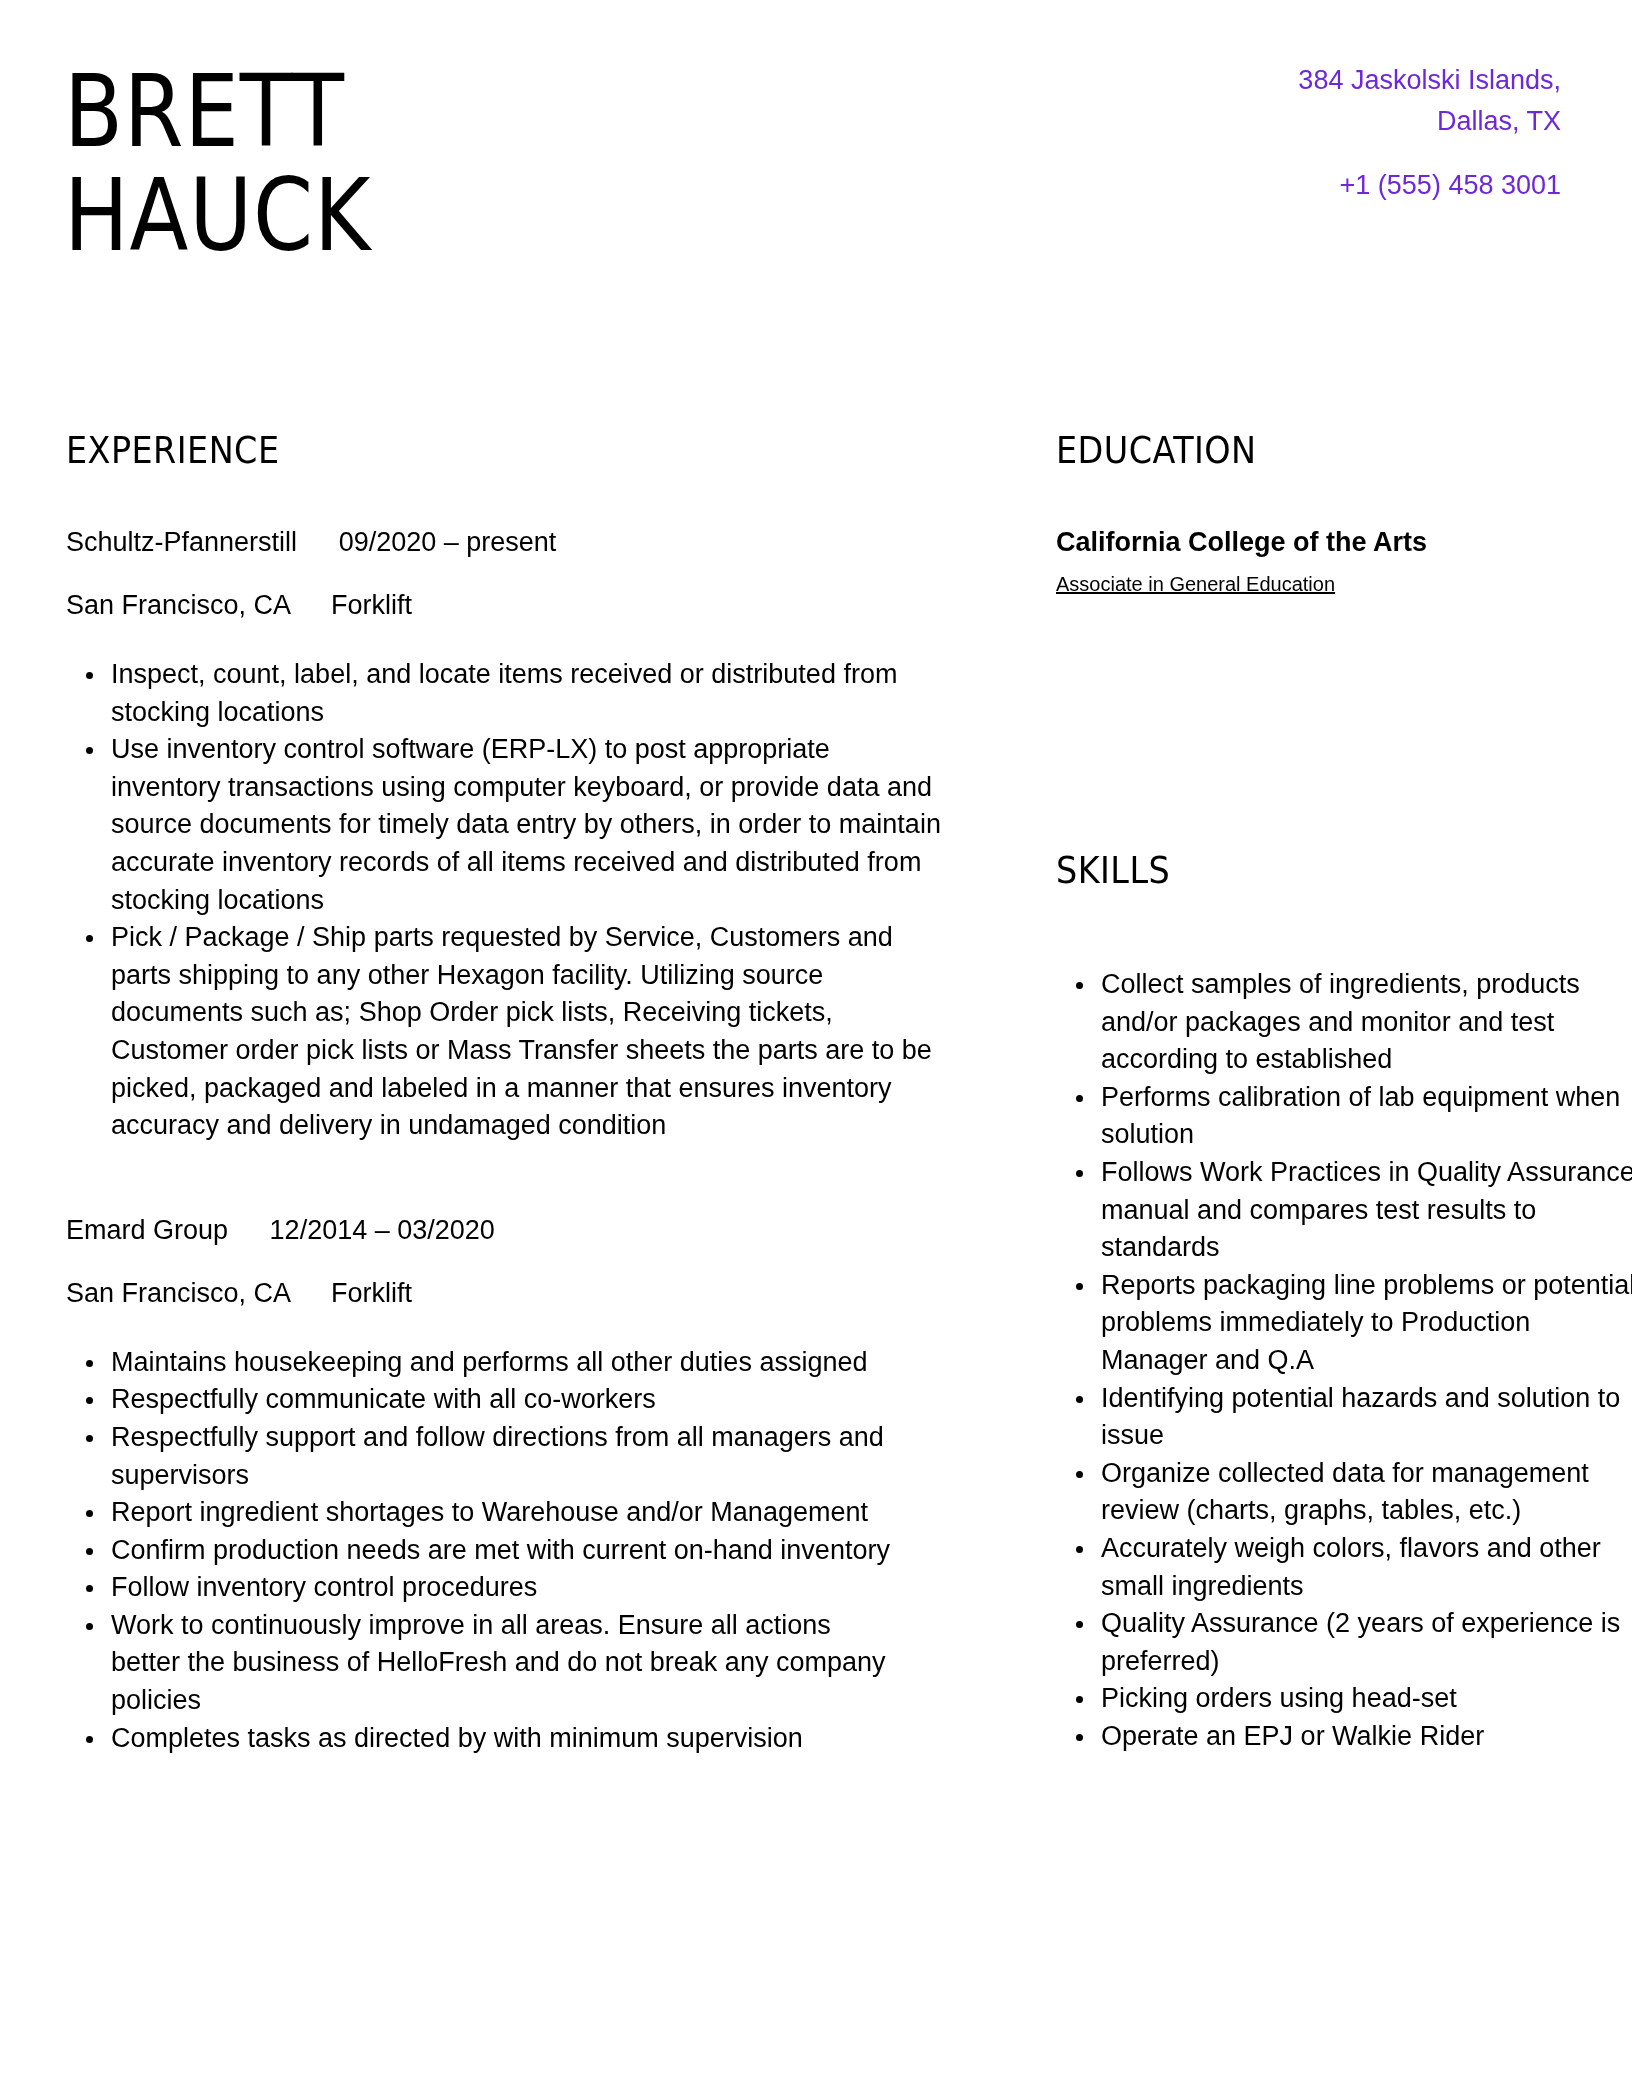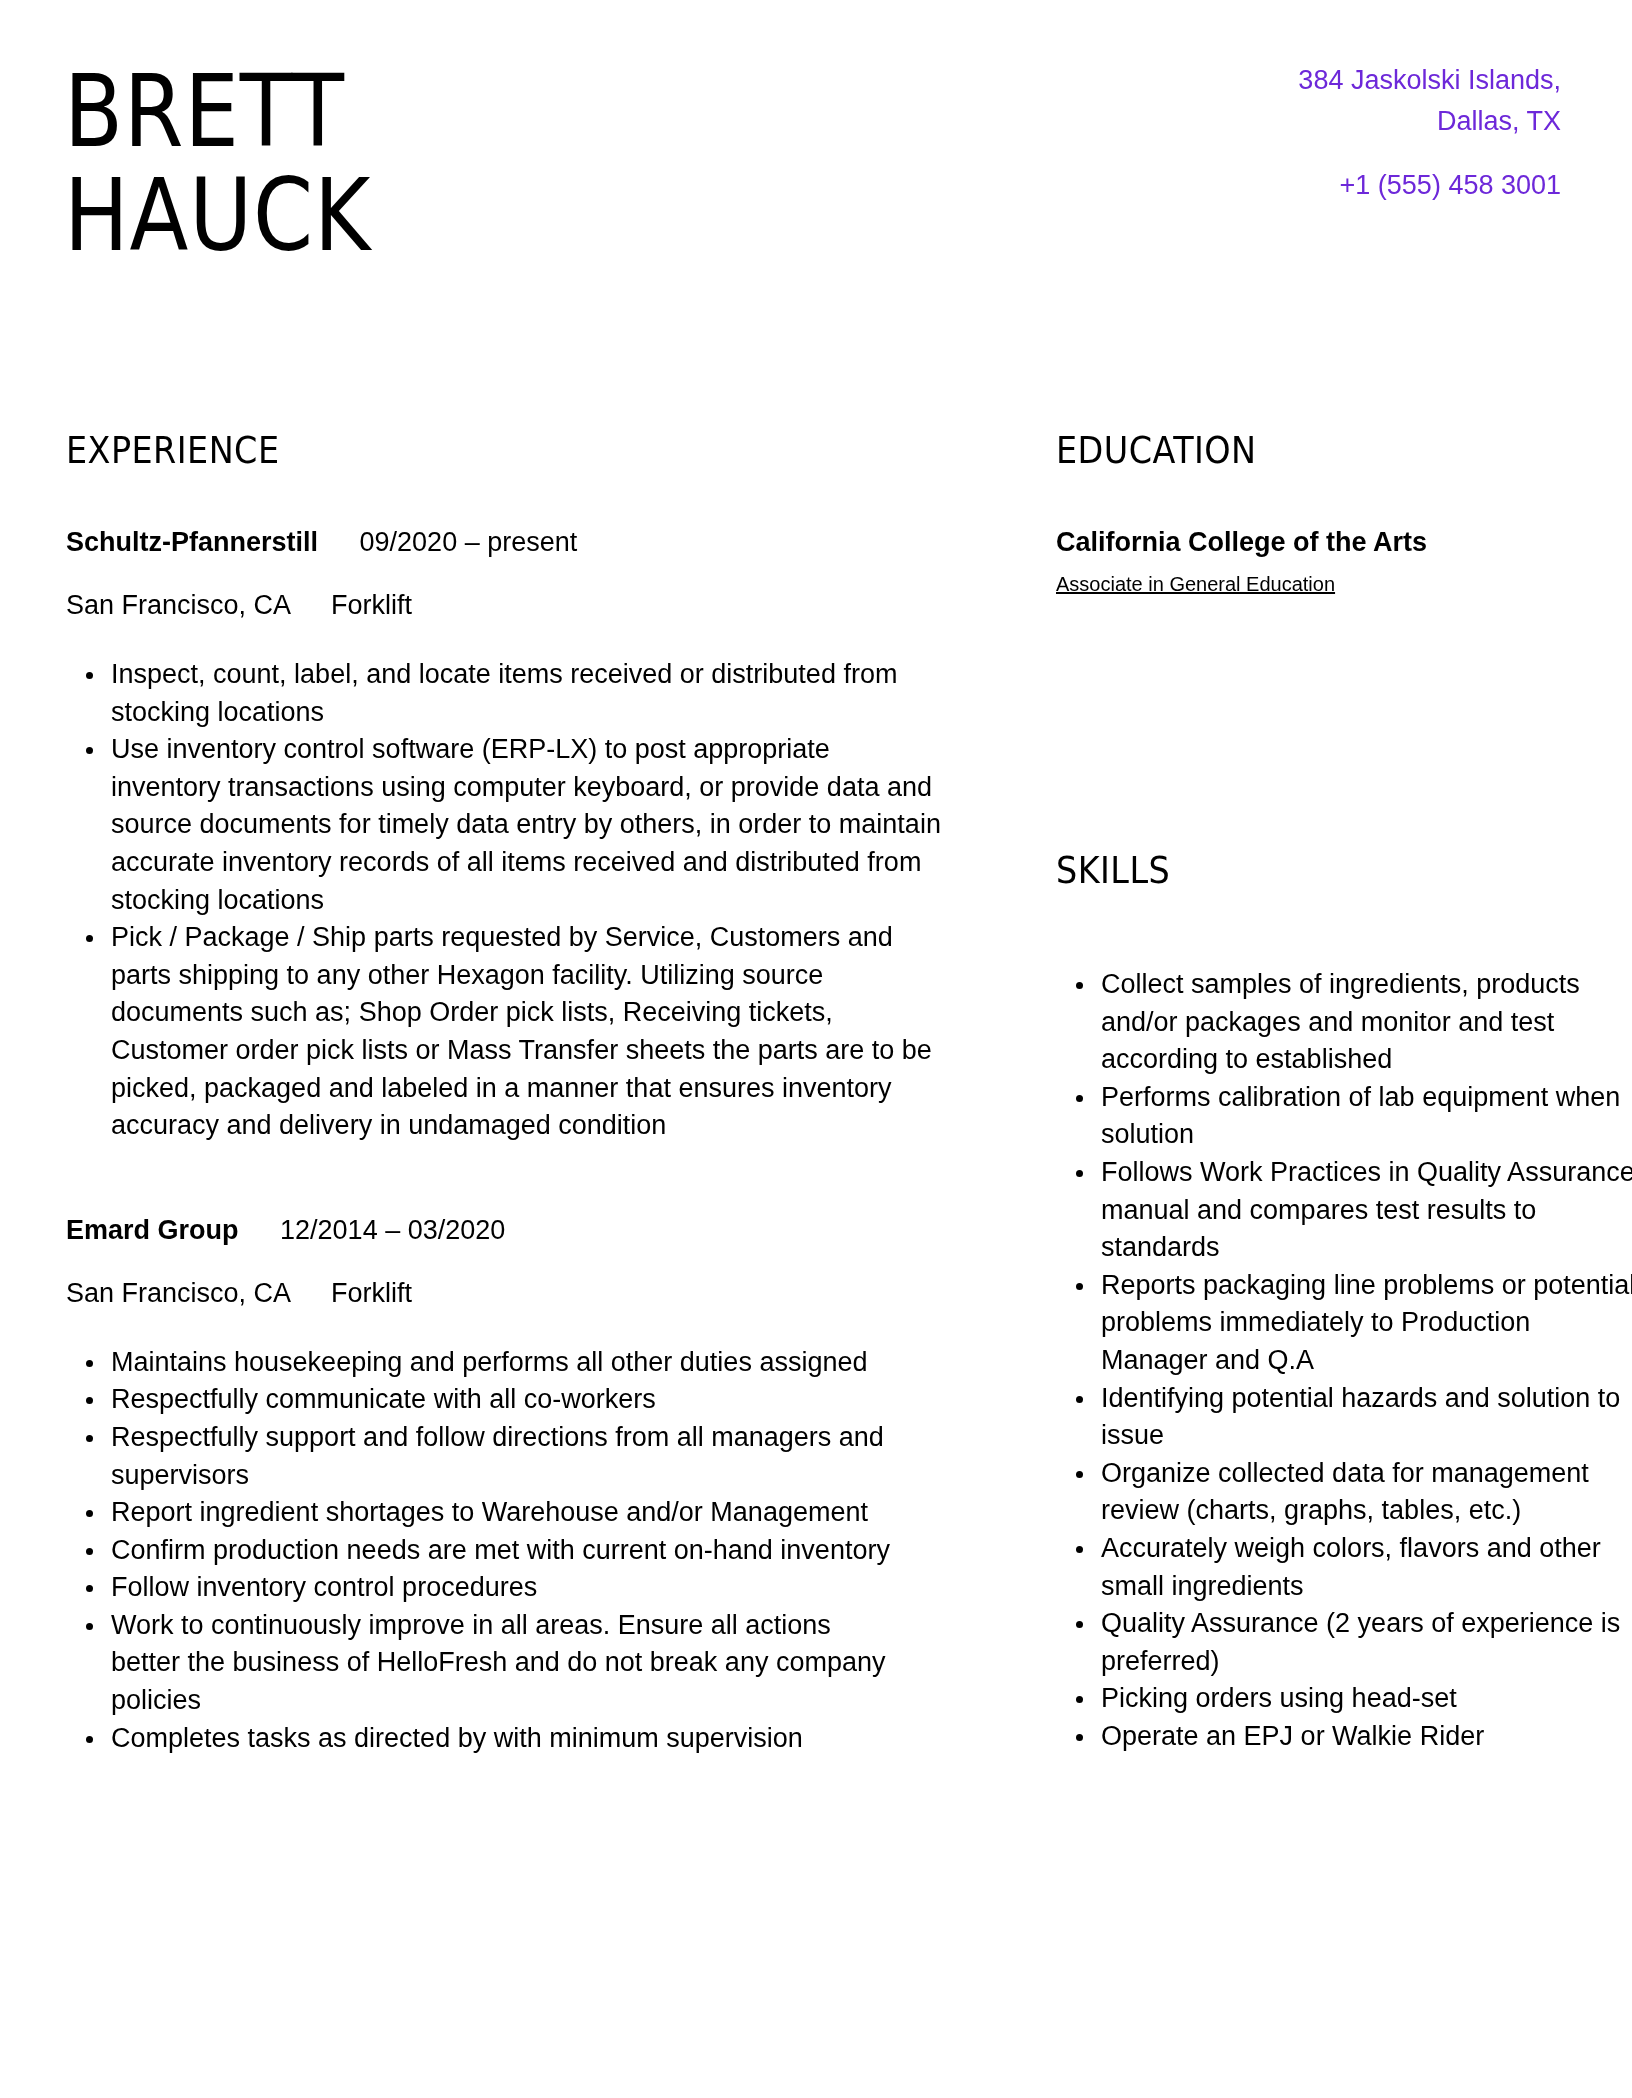--- a/index.html
+++ b/index.html
@@ -67,21 +67,21 @@
       transform-origin: left top;
       letter-spacing: 0.5px;
     }
     .job { margin-top: 0; }
     .job-head {
       font-size: 27px;
       line-height: 42px;
       white-space: nowrap;
     }
     .company {
-      font-weight: bold;
+      font-weight: normal;
     }
     .dates {
       margin-left: 34px;
       margin-top: 32px;
     }
     .job-sub {
       font-size: 27px;
       line-height: 42px;
       white-space: nowrap;
       margin-top: 21px;

